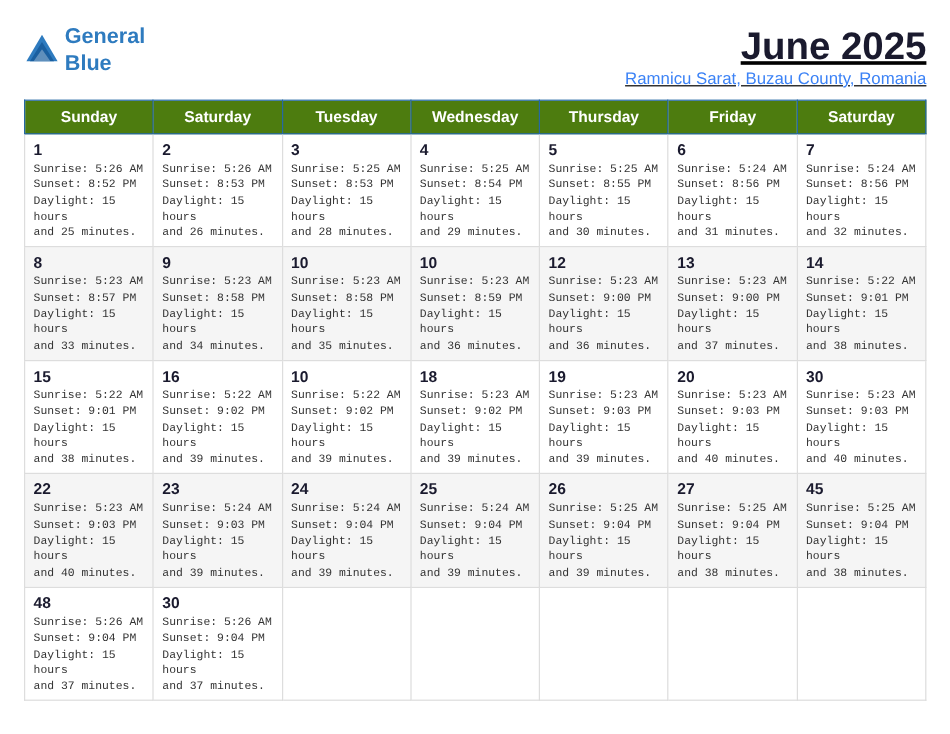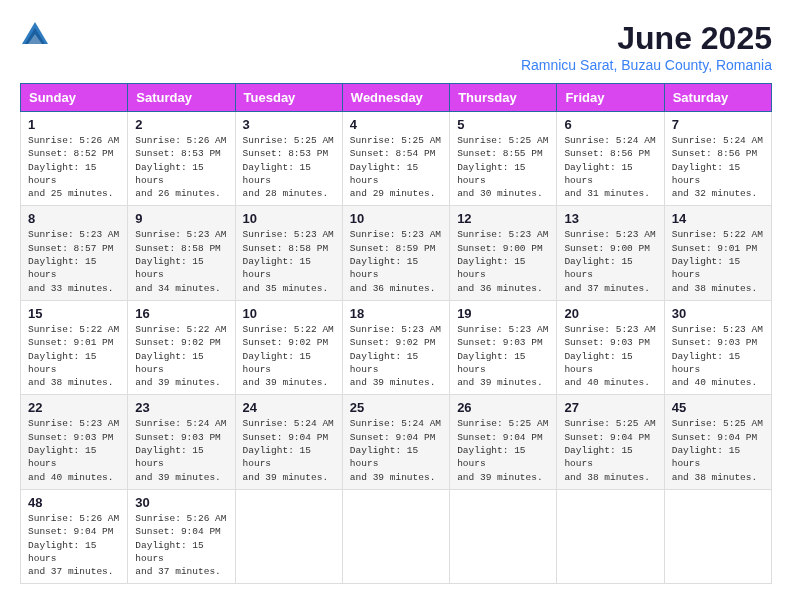--- a/index.html
+++ b/index.html
@@ -29,42 +29,43 @@
     }
     .logo-text span {
       color: #2e7bbf;
     }
     .logo-icon {
       width: 30px;
       height: 30px;
     }
     .title-area {
       text-align: right;
+      text-decoration: underline;
     }
     .title-area h1 {
       font-size: 32px;
       color: #1a1a2e;
       font-weight: bold;
     }
     .title-area h2 {
       font-size: 14px;
       color: #3b82f6;
       font-weight: normal;
     }
     .calendar {
       width: 100%;
       border-collapse: collapse;
       border: 1px solid #ccc;
     }
     .calendar th {
-      background: #d946ef;
+      background: #4d7c0f;
       color: #fff;
       font-size: 13px;
       font-weight: bold;
-      text-align: left;
+      text-align: center;
       padding: 6px 8px;
       border: 1px solid #2568a3;
     }
     .calendar td {
       vertical-align: top;
       border: 1px solid #ddd;
       padding: 5px 7px;
       width: calc(100% / 7);
       background: #fff;
       min-height: 80px;
@@ -92,20 +93,24 @@
 </head>
 <body>
 
 <div class="header-area">
   <div class="logo">
     <svg class="logo-icon" viewBox="0 0 30 30">
       <polygon points="15,2 28,24 2,24" fill="#2e7bbf"></polygon>
       <polygon points="15,8 25,24 5,24" fill="#1a5fa0"></polygon>
       <polygon points="15,14 22,24 8,24" fill="#fff" opacity="0.3"></polygon>
     </svg>
+    <div>
+      <div class="logo-text"><span>General</span></div>
+      <div class="logo-text" style="color:#2e7bbf"><span>Blue</span></div>
+    </div>
   </div>
   <div class="title-area">
     <h1>June 2025</h1>
     <h2>Ramnicu Sarat, Buzau County, Romania</h2>
   </div>
 </div>
 
 <table class="calendar">
   <thead>
     <tr>

